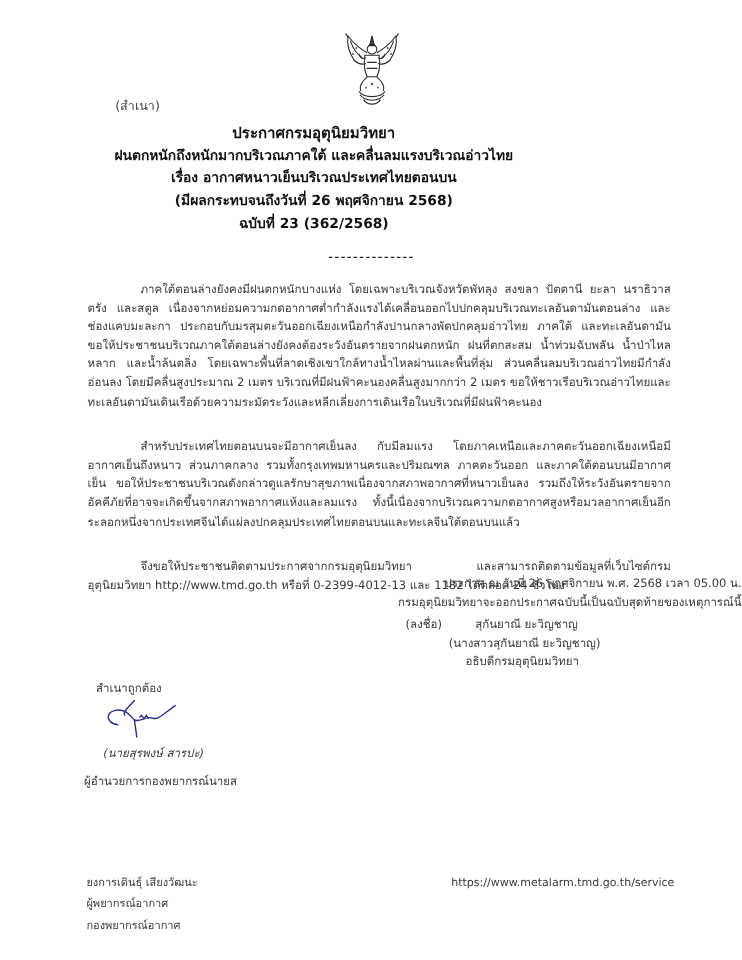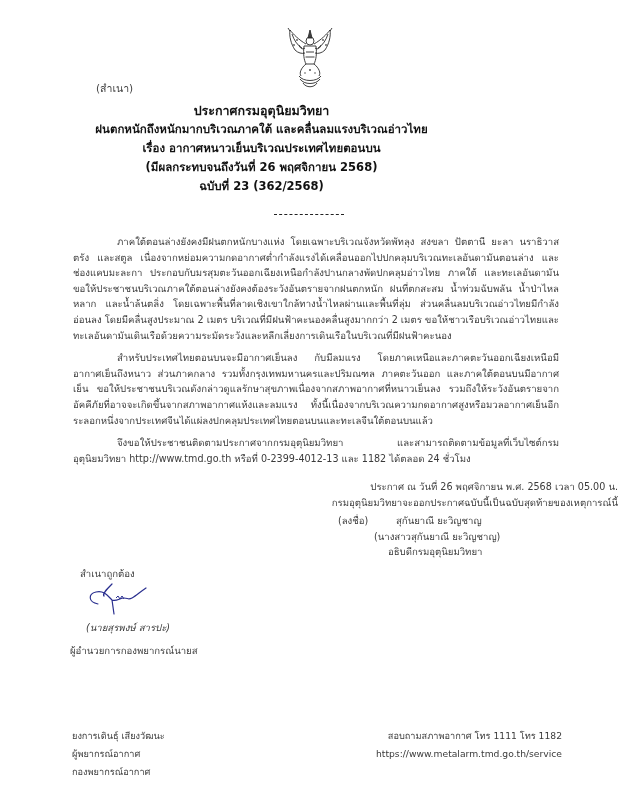--- a/index.html
+++ b/index.html
@@ -49,21 +49,21 @@
       width: 486px;
       font-size: 9.6px;
       line-height: 15.6px;
       color: #3a3a3a;
       text-align: justify;
     }
     .body-text p {
       margin: 0;
       text-indent: 44px;
     }
-    .body-text p + p { margin-top: 7px; }
+    .body-text p + p { margin-top: 22px; }
     .issued {
       left: 0; top: 479px;
       width: 618px;
       text-align: right;
       font-size: 9.6px;
       line-height: 15.5px;
       color: #3a3a3a;
     }
     .signature-block {
       left: 338px; top: 513px;
@@ -192,15 +192,14 @@
 <div class="abs certifier-name">(นายสุรพงษ์ สารปะ)</div>
 <div class="abs certifier-title">ผู้อำนวยการกองพยากรณ์นายส</div>
 
 <div class="abs footer-left">
   <div>ยงการเดินธุ์ เสียงวัฒนะ</div>
   <div>ผู้พยากรณ์อากาศ</div>
   <div>กองพยากรณ์อากาศ</div>
 </div>
 
 <div class="abs footer-right">
-  <div>สอบถามสภาพอากาศ โทร 1111 โทร 1182</div>
   <div>https://www.metalarm.tmd.go.th/service</div>
 </div>
 
 </body></html>

